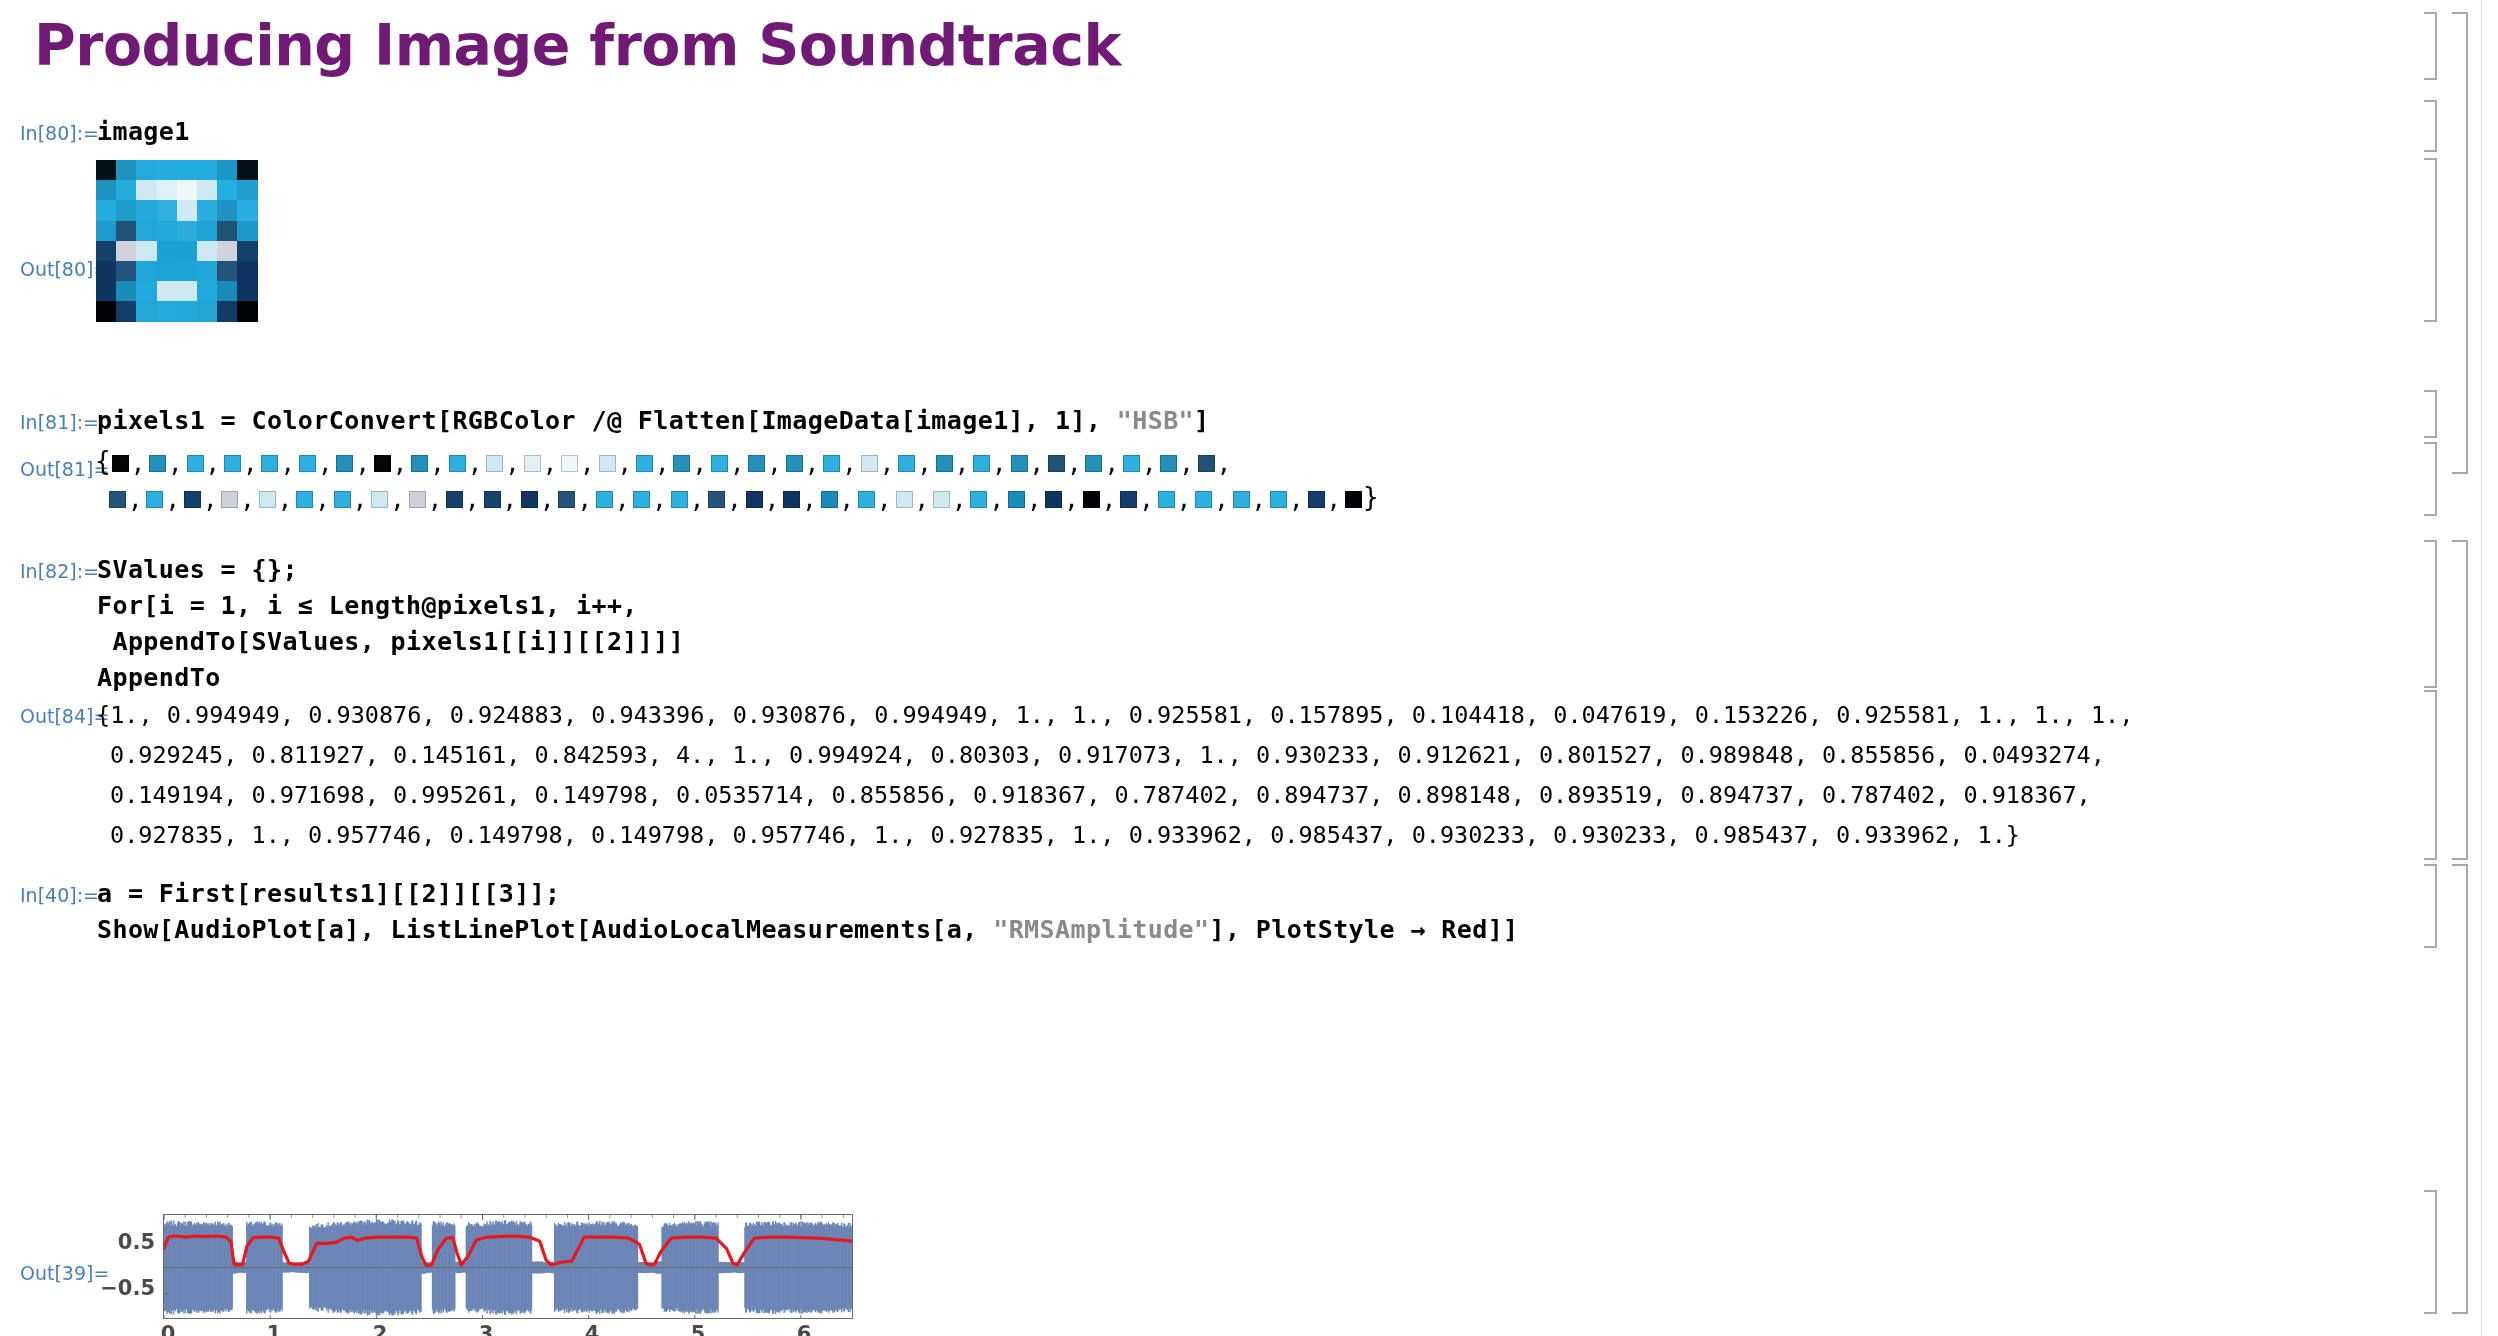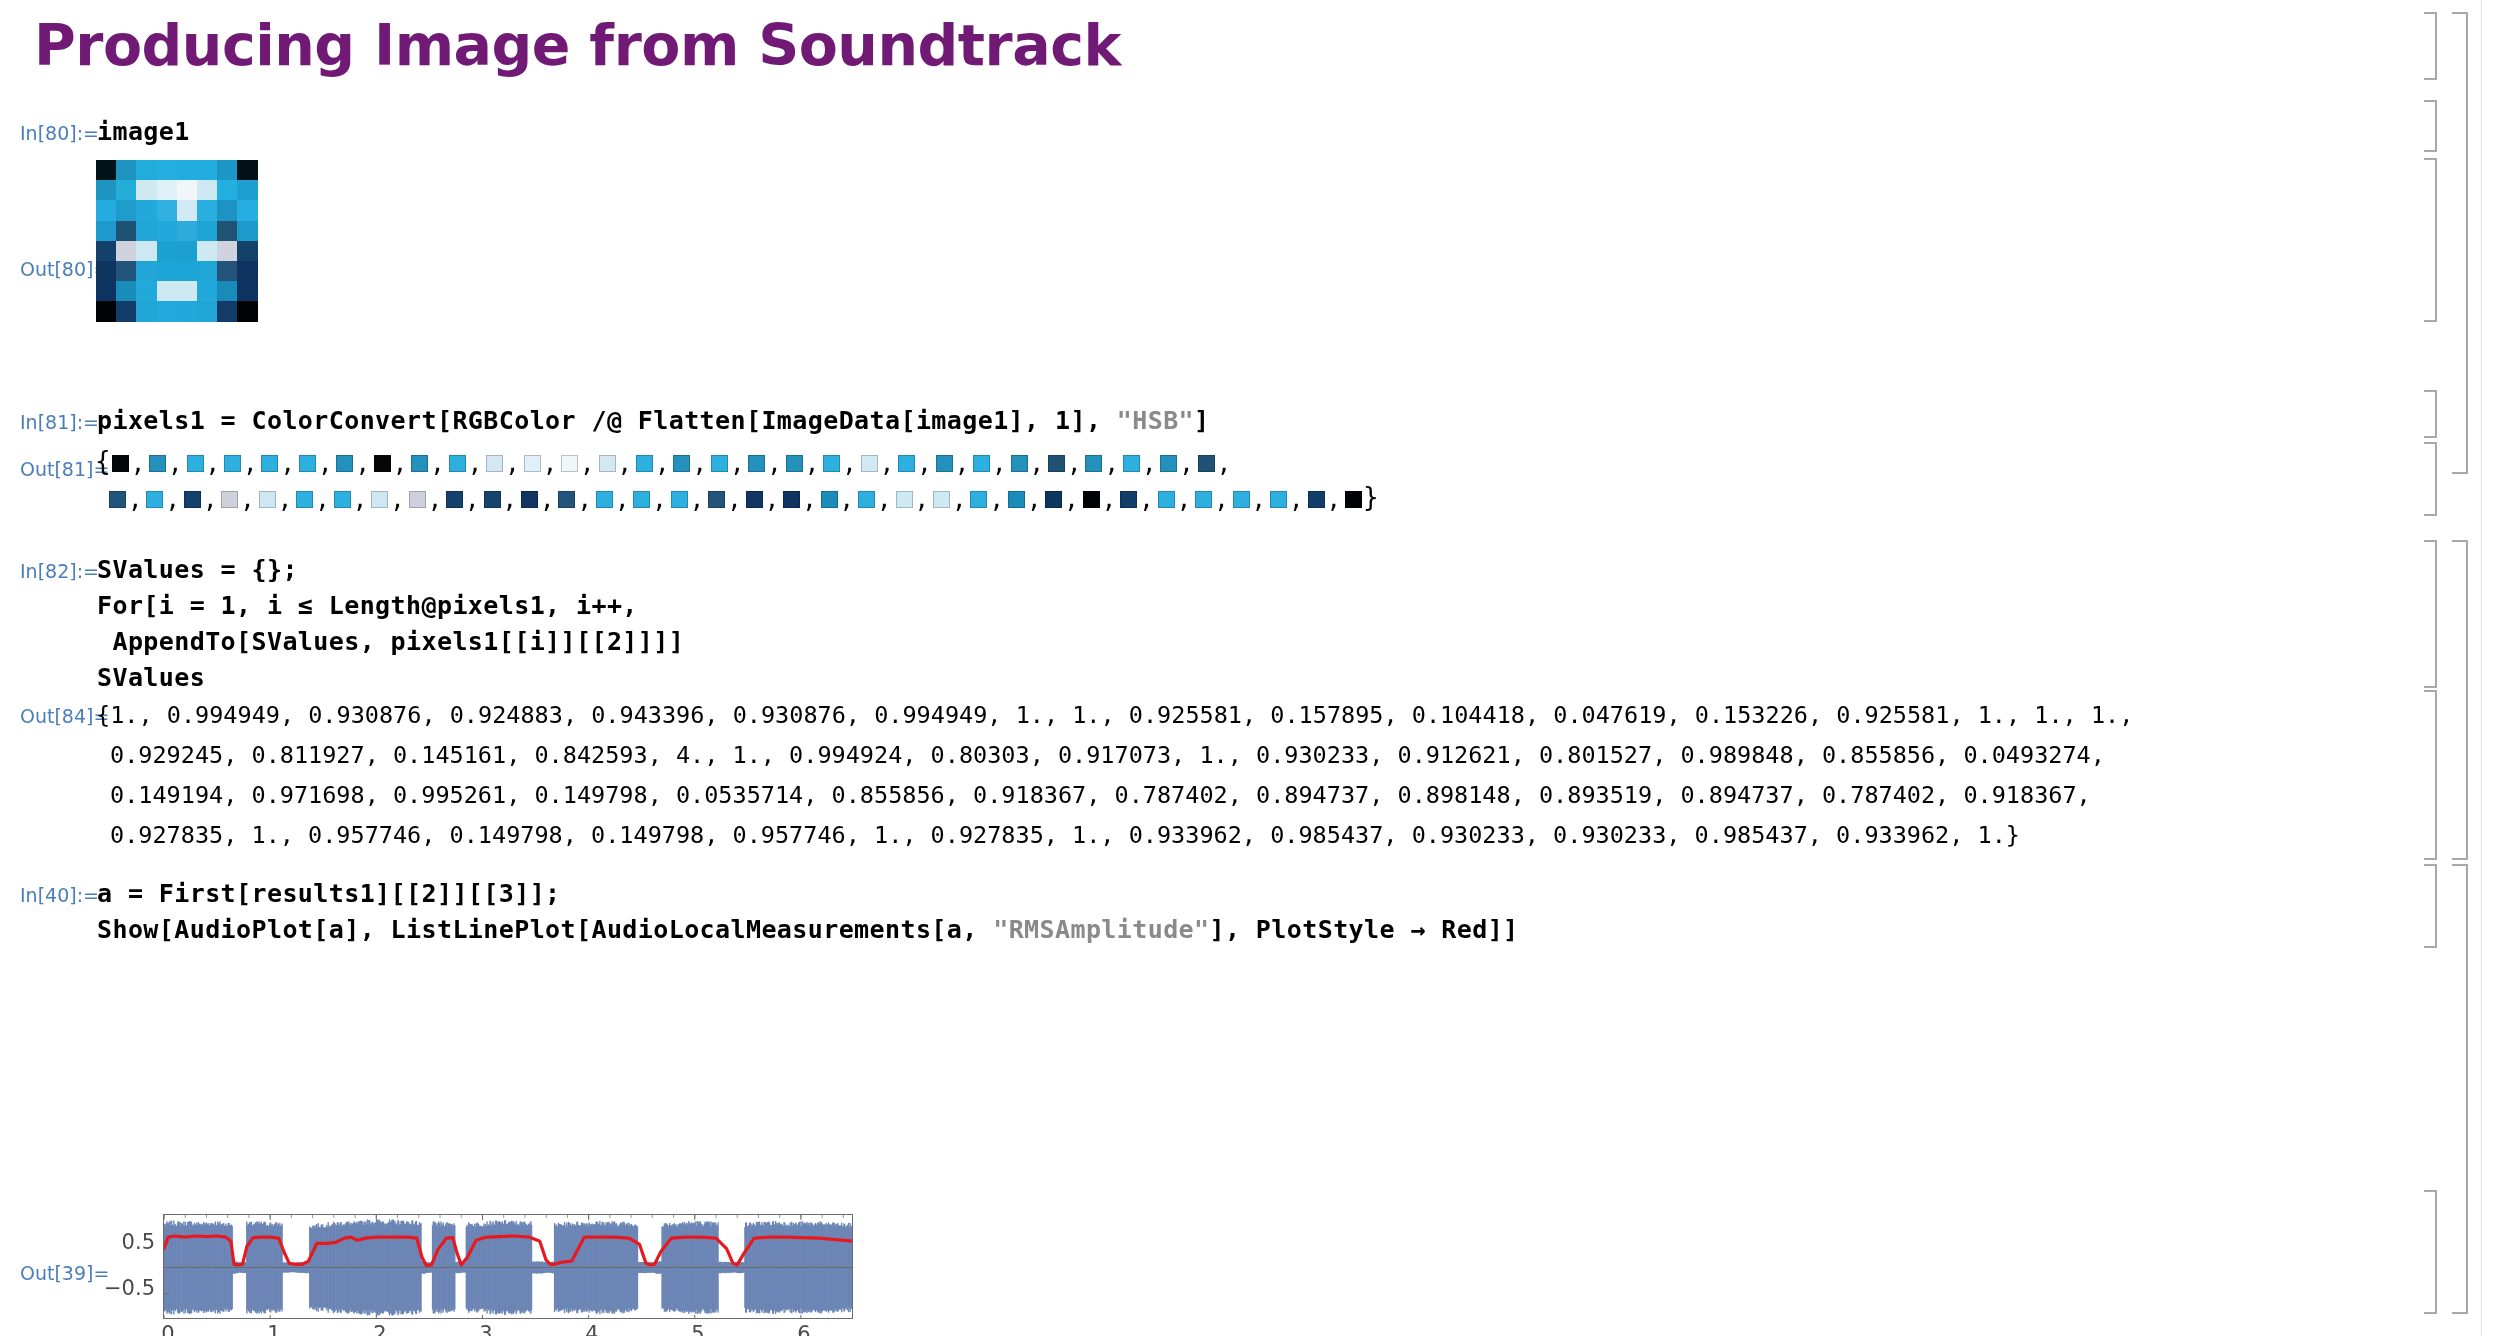--- a/index.html
+++ b/index.html
@@ -114,20 +114,21 @@
     top: 3px;
   }
 
   
   .plot-wrap {
     position: absolute;
     left: 163px;
     top: 1214px;
     width: 690px;
     height: 122px;
+    font-weight: bold;
   }
   .plot-frame {
     position: absolute;
     left: 0; top: 0;
     width: 690px;
     height: 105px;
     border: 1.4px solid #6b6b6b;
     background: #fff;
     overflow: hidden;
     box-sizing: border-box;
@@ -251,21 +252,21 @@
   <div class="code" style="left:97px; top:399px;"><span>pixels1 = ColorConvert[RGBColor /@ Flatten[ImageData[image1], 1], </span><span class="str">"HSB"</span><span>]</span></div>
 
   <div class="cell-label" style="left:20px; top:458px; width:72px;">Out[81]=</div>
   <div class="swatch-row" id="swatch-row-1" style="left:95px; top:446px;"><span class="brace">{</span><span class="swatch" style="background: rgb(5, 6, 7);"></span><span class="comma">,</span><span class="swatch" style="background: rgb(35, 145, 187);"></span><span class="comma">,</span><span class="swatch" style="background: rgb(45, 175, 223);"></span><span class="comma">,</span><span class="swatch" style="background: rgb(45, 175, 223);"></span><span class="comma">,</span><span class="swatch" style="background: rgb(45, 175, 223);"></span><span class="comma">,</span><span class="swatch" style="background: rgb(45, 175, 223);"></span><span class="comma">,</span><span class="swatch" style="background: rgb(35, 145, 187);"></span><span class="comma">,</span><span class="swatch" style="background: rgb(5, 6, 7);"></span><span class="comma">,</span><span class="swatch" style="background: rgb(35, 145, 187);"></span><span class="comma">,</span><span class="swatch" style="background: rgb(45, 175, 223);"></span><span class="comma">,</span><span class="swatch" style="background: rgb(210, 233, 243);"></span><span class="comma">,</span><span class="swatch" style="background: rgb(223, 240, 247);"></span><span class="comma">,</span><span class="swatch" style="background: rgb(239, 247, 251);"></span><span class="comma">,</span><span class="swatch" style="background: rgb(210, 233, 243);"></span><span class="comma">,</span><span class="swatch" style="background: rgb(45, 175, 223);"></span><span class="comma">,</span><span class="swatch" style="background: rgb(35, 145, 187);"></span><span class="comma">,</span><span class="swatch" style="background: rgb(45, 175, 223);"></span><span class="comma">,</span><span class="swatch" style="background: rgb(35, 145, 187);"></span><span class="comma">,</span><span class="swatch" style="background: rgb(35, 145, 187);"></span><span class="comma">,</span><span class="swatch" style="background: rgb(45, 175, 223);"></span><span class="comma">,</span><span class="swatch" style="background: rgb(210, 233, 243);"></span><span class="comma">,</span><span class="swatch" style="background: rgb(45, 175, 223);"></span><span class="comma">,</span><span class="swatch" style="background: rgb(35, 145, 187);"></span><span class="comma">,</span><span class="swatch" style="background: rgb(45, 175, 223);"></span><span class="comma">,</span><span class="swatch" style="background: rgb(35, 145, 187);"></span><span class="comma">,</span><span class="swatch" style="background: rgb(31, 82, 117);"></span><span class="comma">,</span><span class="swatch" style="background: rgb(35, 145, 187);"></span><span class="comma">,</span><span class="swatch" style="background: rgb(45, 175, 223);"></span><span class="comma">,</span><span class="swatch" style="background: rgb(35, 145, 187);"></span><span class="comma">,</span><span class="swatch" style="background: rgb(31, 82, 117);"></span><span class="comma">,</span></div>
   <div class="swatch-row" id="swatch-row-2" style="left:108px; top:482px;"><span class="swatch" style="background: rgb(34, 85, 124);"></span><span class="comma">,</span><span class="swatch" style="background: rgb(45, 175, 223);"></span><span class="comma">,</span><span class="swatch" style="background: rgb(20, 65, 107);"></span><span class="comma">,</span><span class="swatch" style="background: rgb(206, 209, 220);"></span><span class="comma">,</span><span class="swatch" style="background: rgb(205, 232, 242);"></span><span class="comma">,</span><span class="swatch" style="background: rgb(45, 175, 223);"></span><span class="comma">,</span><span class="swatch" style="background: rgb(45, 175, 223);"></span><span class="comma">,</span><span class="swatch" style="background: rgb(205, 232, 242);"></span><span class="comma">,</span><span class="swatch" style="background: rgb(206, 209, 220);"></span><span class="comma">,</span><span class="swatch" style="background: rgb(20, 65, 107);"></span><span class="comma">,</span><span class="swatch" style="background: rgb(22, 67, 109);"></span><span class="comma">,</span><span class="swatch" style="background: rgb(15, 53, 96);"></span><span class="comma">,</span><span class="swatch" style="background: rgb(35, 84, 124);"></span><span class="comma">,</span><span class="swatch" style="background: rgb(45, 175, 223);"></span><span class="comma">,</span><span class="swatch" style="background: rgb(45, 175, 223);"></span><span class="comma">,</span><span class="swatch" style="background: rgb(45, 175, 223);"></span><span class="comma">,</span><span class="swatch" style="background: rgb(35, 84, 124);"></span><span class="comma">,</span><span class="swatch" style="background: rgb(15, 53, 96);"></span><span class="comma">,</span><span class="swatch" style="background: rgb(14, 52, 96);"></span><span class="comma">,</span><span class="swatch" style="background: rgb(26, 140, 186);"></span><span class="comma">,</span><span class="swatch" style="background: rgb(45, 175, 223);"></span><span class="comma">,</span><span class="swatch" style="background: rgb(207, 233, 243);"></span><span class="comma">,</span><span class="swatch" style="background: rgb(207, 233, 243);"></span><span class="comma">,</span><span class="swatch" style="background: rgb(45, 175, 223);"></span><span class="comma">,</span><span class="swatch" style="background: rgb(26, 140, 186);"></span><span class="comma">,</span><span class="swatch" style="background: rgb(14, 52, 96);"></span><span class="comma">,</span><span class="swatch" style="background: rgb(1, 2, 6);"></span><span class="comma">,</span><span class="swatch" style="background: rgb(18, 61, 104);"></span><span class="comma">,</span><span class="swatch" style="background: rgb(45, 175, 223);"></span><span class="comma">,</span><span class="swatch" style="background: rgb(45, 175, 223);"></span><span class="comma">,</span><span class="swatch" style="background: rgb(45, 175, 223);"></span><span class="comma">,</span><span class="swatch" style="background: rgb(45, 175, 223);"></span><span class="comma">,</span><span class="swatch" style="background: rgb(18, 61, 104);"></span><span class="comma">,</span><span class="swatch" style="background: rgb(1, 2, 6);"></span><span class="brace">}</span></div>
 
   <div class="cell-label" style="left:20px; top:560px; width:62px;">In[82]:=</div>
   <div class="code" style="left:97px; top:548px;">SValues = {};</div>
   <div class="code" style="left:97px; top:584px;">For[i = 1, i ≤ Length@pixels1, i++,</div>
   <div class="code" style="left:97px; top:620px;"> AppendTo[SValues, pixels1[[i]][[2]]]]</div>
-  <div class="code" style="left:97px; top:656px;">SValues</div>
+  <div class="code" style="left:97px; top:656px;">AppendTo</div>
 
   <div class="cell-label" style="left:20px; top:705px; width:72px;">Out[84]=</div>
   <div class="outnum" style="left:96px; top:695px;">{1., 0.994949, 0.930876, 0.924883, 0.943396, 0.930876, 0.994949, 1., 1., 0.925581, 0.157895, 0.104418, 0.047619, 0.153226, 0.925581, 1., 1., 1.,</div>
   <div class="outnum" style="left:110px; top:735px;">0.929245, 0.811927, 0.145161, 0.842593, 4., 1., 0.994924, 0.80303, 0.917073, 1., 0.930233, 0.912621, 0.801527, 0.989848, 0.855856, 0.0493274,</div>
   <div class="outnum" style="left:110px; top:775px;">0.149194, 0.971698, 0.995261, 0.149798, 0.0535714, 0.855856, 0.918367, 0.787402, 0.894737, 0.898148, 0.893519, 0.894737, 0.787402, 0.918367,</div>
   <div class="outnum" style="left:110px; top:815px;">0.927835, 1., 0.957746, 0.149798, 0.149798, 0.957746, 1., 0.927835, 1., 0.933962, 0.985437, 0.930233, 0.930233, 0.985437, 0.933962, 1.}</div>
 
   <div class="cell-label" style="left:20px; top:884px; width:62px;">In[40]:=</div>
   <div class="code" style="left:97px; top:872px;">a = First[results1][[2]][[3]];</div>
   <div class="code" style="left:97px; top:908px;"><span>Show[AudioPlot[a], ListLinePlot[AudioLocalMeasurements[a, </span><span class="str">"RMSAmplitude"</span><span>], PlotStyle → Red]]</span></div>

